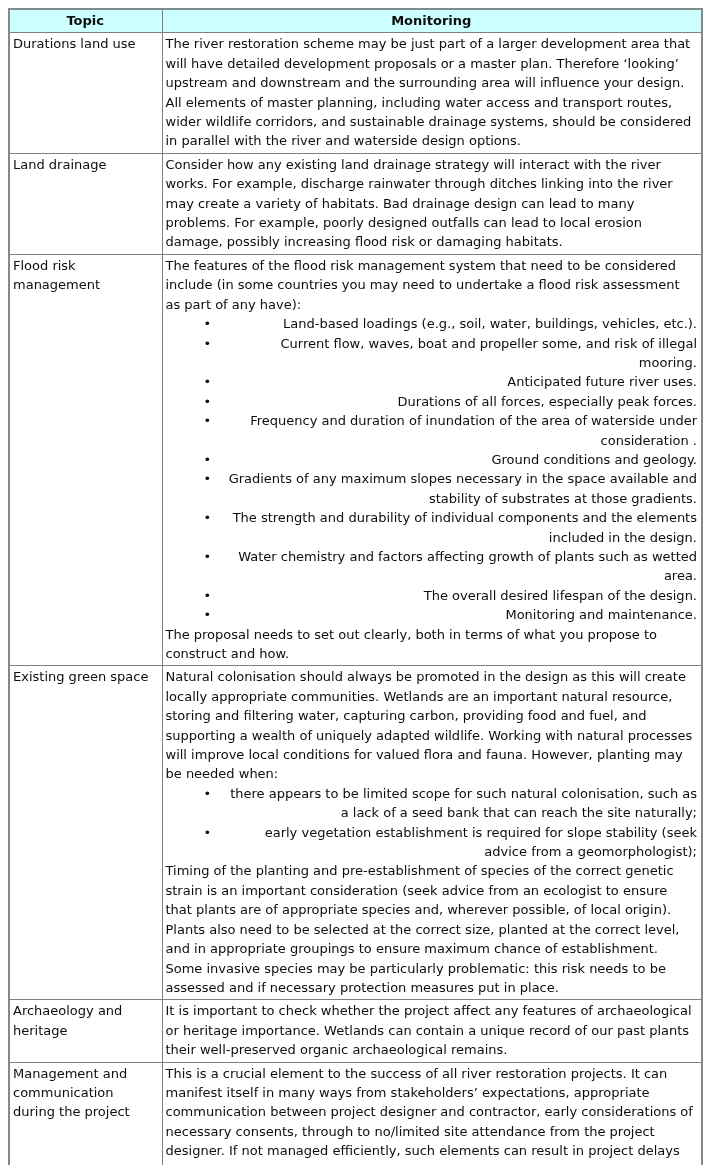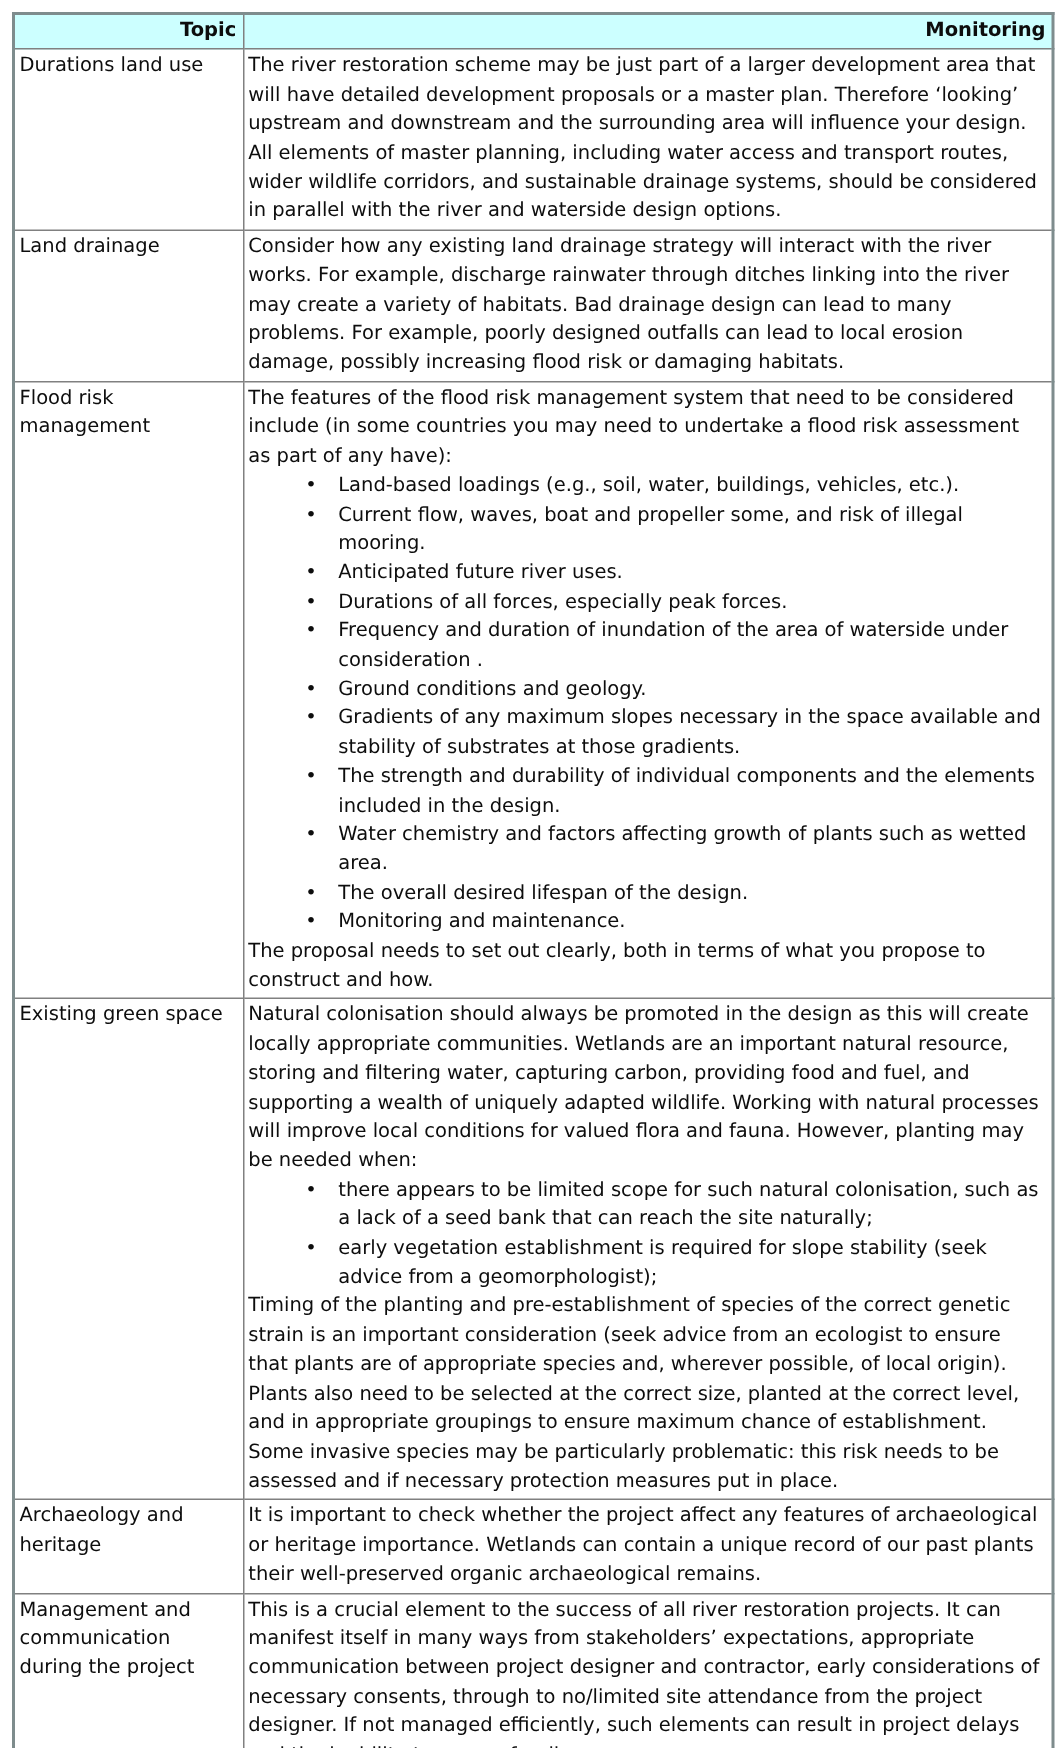--- a/index.html
+++ b/index.html
@@ -31,37 +31,38 @@
     border: 1px solid #808080;
     vertical-align: top;
     padding: 1px 4px 2px 3px;
     box-sizing: border-box;
     overflow-wrap: break-word;
   }
   col.col-topic { width: 153px; }
   col.col-desc  { width: 540px; }
   th.header-cell {
     background: #ccffff;
-    text-align: right;
+    text-align: center;
     font-weight: bold;
     padding-top: 2px;
     padding-bottom: 2px;
   }
   td p {
     margin: 0;
     padding: 0;
   }
   td ul {
     margin: 0;
     padding: 0 0 0 32px;
     list-style: none;
   }
   td ul li {
     position: relative;
     padding-left: 28px;
+    text-align: right;
   }
   td ul li::before {
     content: "\2022";
     position: absolute;
     left: 6px;
     top: 0;
   }
 </style>
 </head>
 <body>

